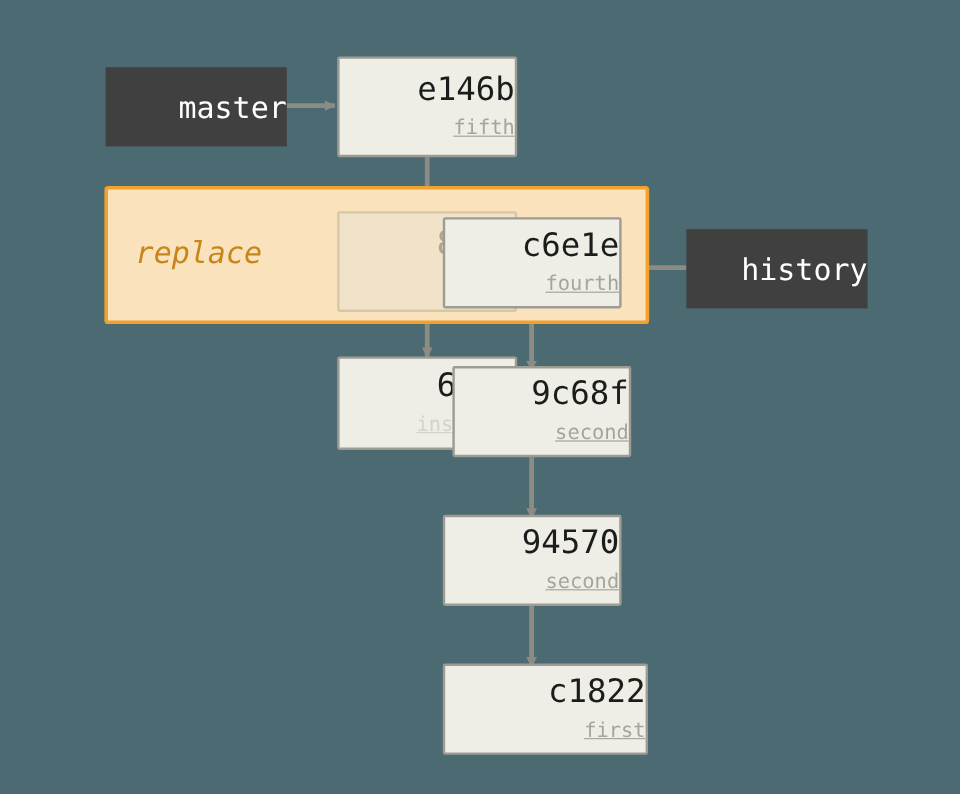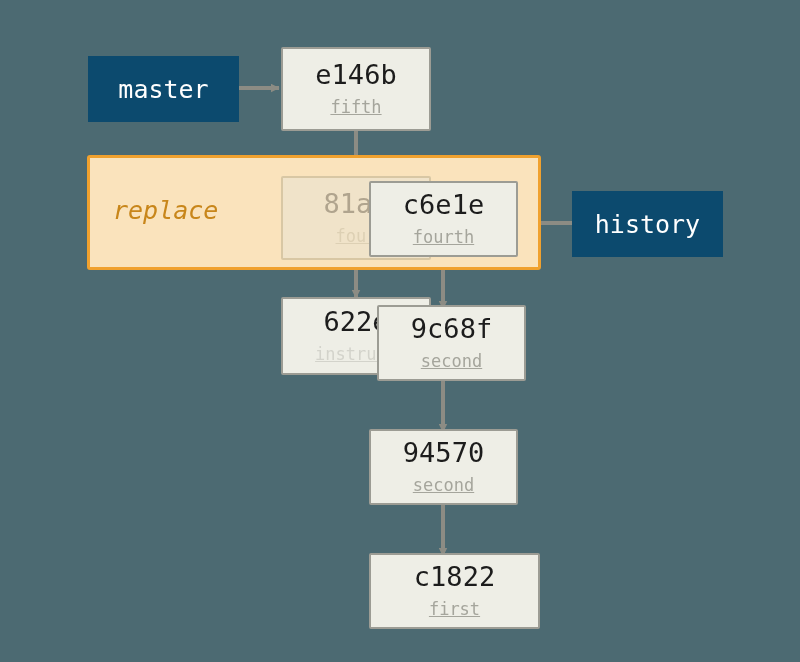--- a/index.html
+++ b/index.html
@@ -46,21 +46,21 @@
 
   
   .commit {
     position: absolute;
     box-sizing: border-box;
     background: #eeeee6;
     border: 2px solid #9c9c94;
     border-radius: 2px;
     display: flex;
     flex-direction: column;
-    align-items: center;
+    align-items: flex-end;
     justify-content: center;
     overflow: hidden;
   }
   .commit .sha {
     color: #1c1c1c;
     font-size: 27px;
     line-height: 1.05;
     white-space: nowrap;
   }
   .commit .msg {
@@ -89,24 +89,24 @@
     color: #1c1c1c;
   }
   .commit.faded-plain .msg {
     color: #d3d3cb;
   }
 
   
   .ref {
     position: absolute;
     box-sizing: border-box;
-    background: #0c4a6e;
+    background: #404040;
     display: flex;
     align-items: center;
-    justify-content: center;
+    justify-content: flex-end;
   }
   .ref span {
     color: #ffffff;
     font-size: 25px;
     white-space: nowrap;
   }
 </style>
 </head>
 <body style="background: rgb(76, 106, 114);">
 

